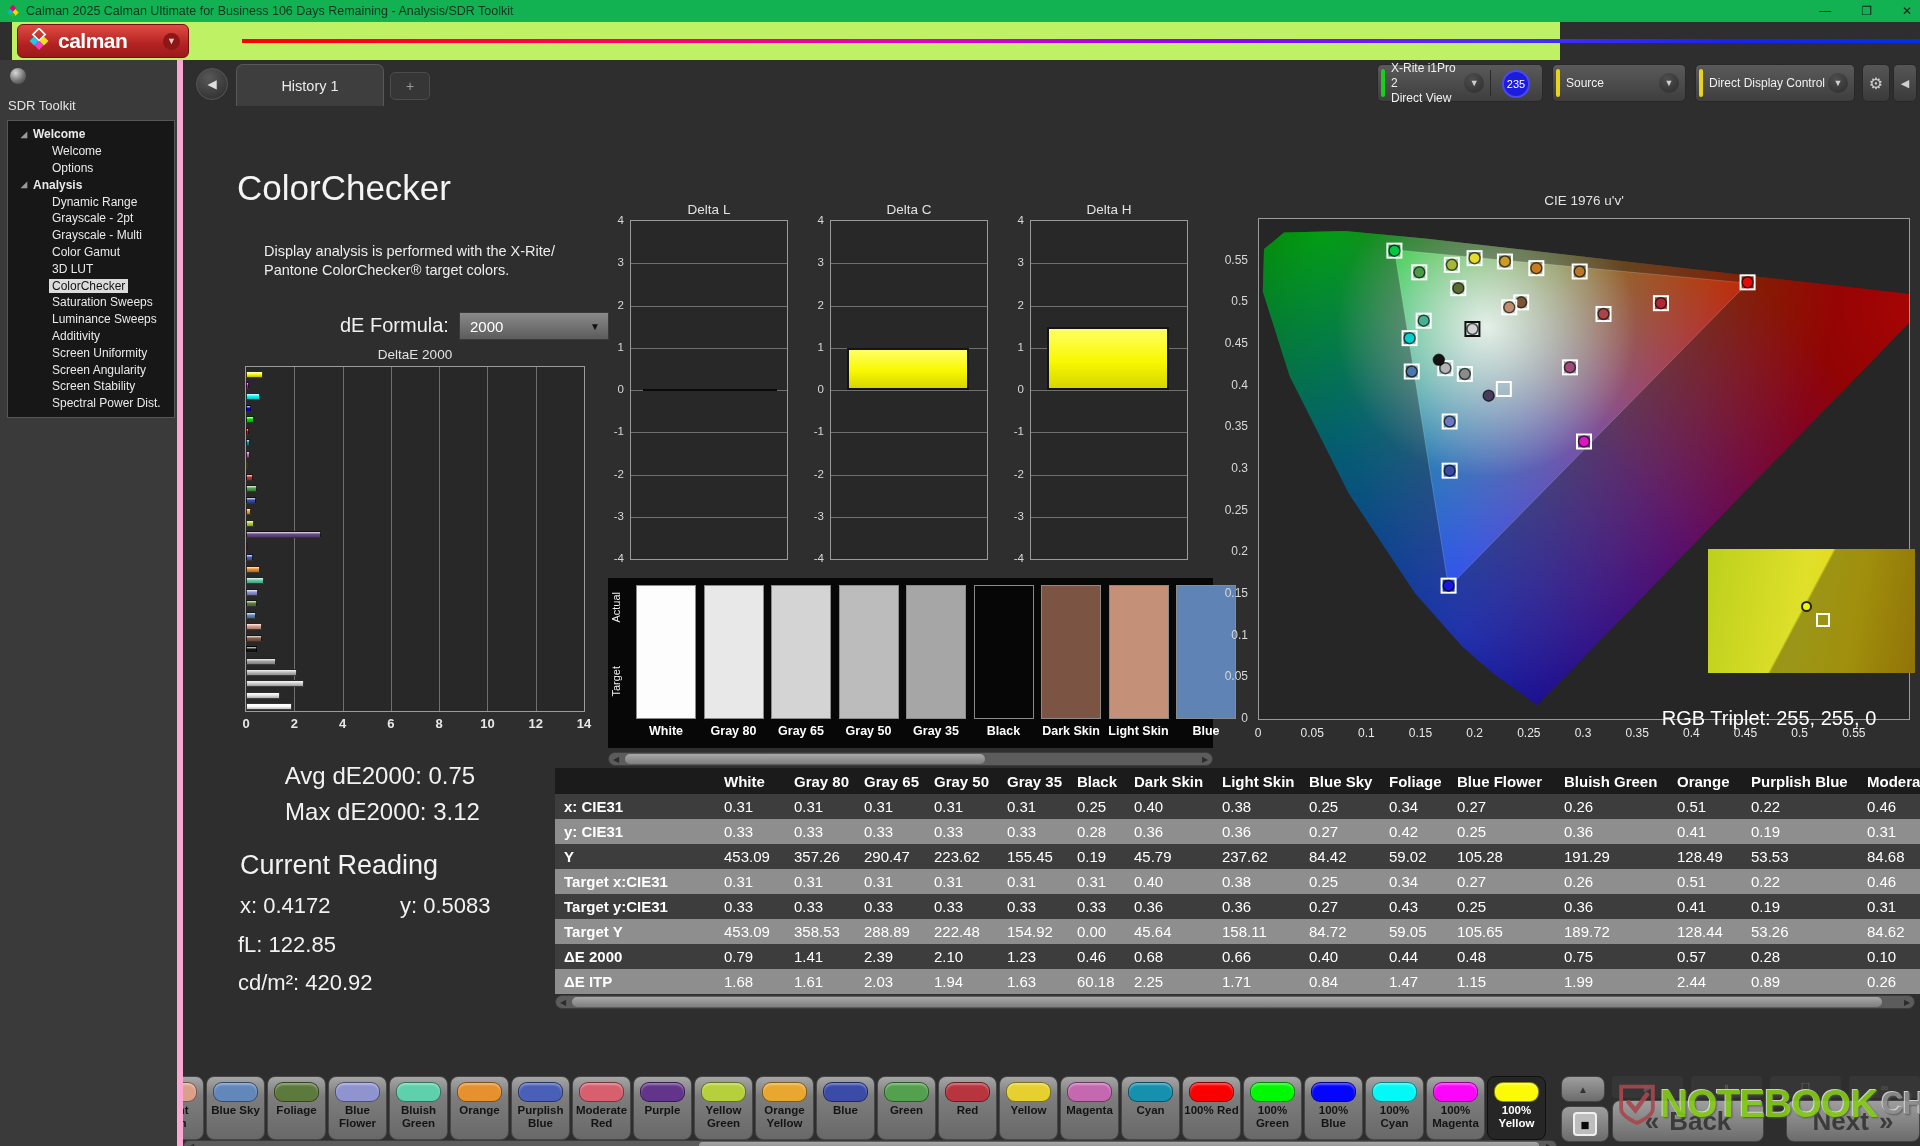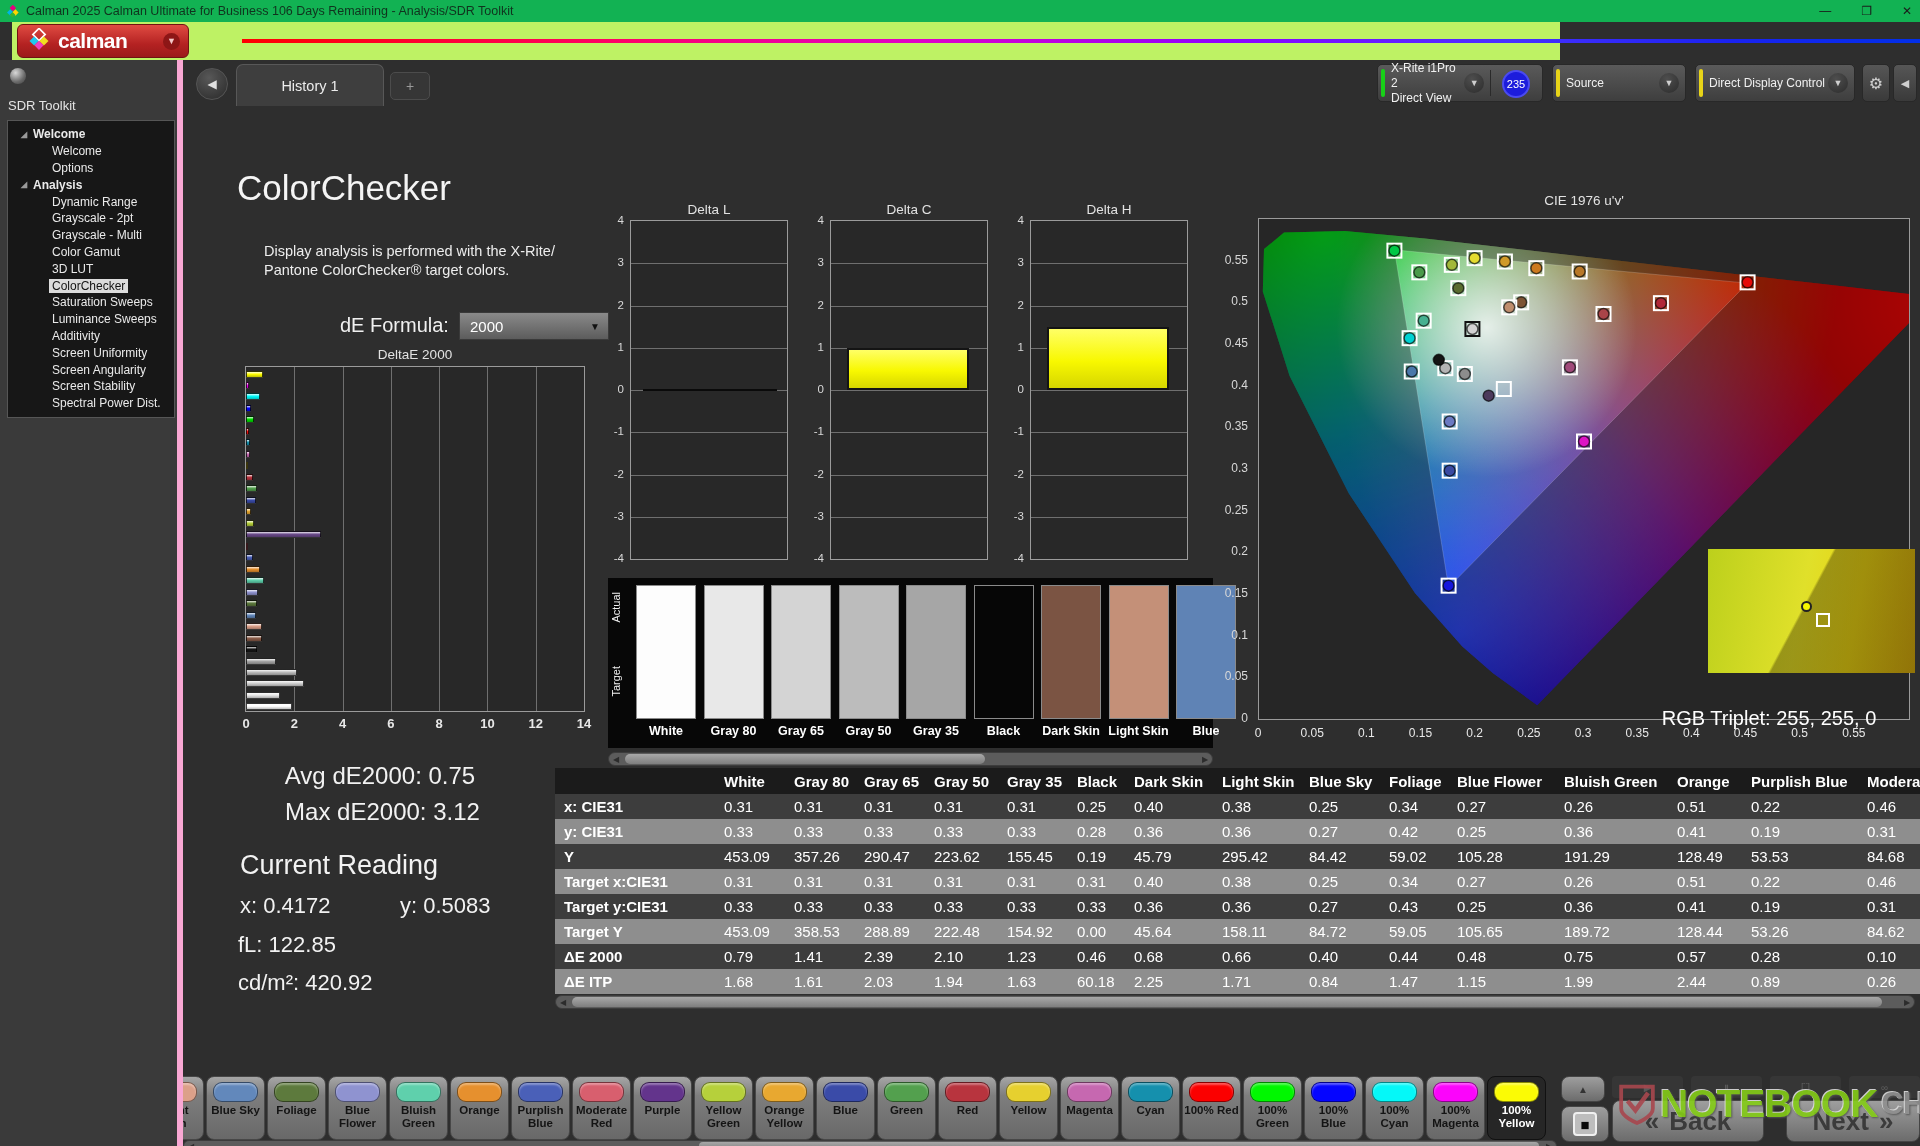--- a/index.html
+++ b/index.html
@@ -609,21 +609,21 @@
     </div>
     <div class="trow dark">
       <div class="tcell rowlab" style="width: 160px;">Y</div>
       <div class="tcell" style="width: 70px;">453.09</div>
       <div class="tcell" style="width: 70px;">357.26</div>
       <div class="tcell" style="width: 70px;">290.47</div>
       <div class="tcell" style="width: 73px;">223.62</div>
       <div class="tcell" style="width: 70px;">155.45</div>
       <div class="tcell" style="width: 57px;">0.19</div>
       <div class="tcell" style="width: 88px;">45.79</div>
-      <div class="tcell" style="width: 87px;">295.42</div>
+      <div class="tcell" style="width: 87px;">237.62</div>
       <div class="tcell" style="width: 80px;">84.42</div>
       <div class="tcell" style="width: 68px;">59.02</div>
       <div class="tcell" style="width: 107px;">105.28</div>
       <div class="tcell" style="width: 113px;">191.29</div>
       <div class="tcell" style="width: 74px;">128.49</div>
       <div class="tcell" style="width: 116px;">53.53</div>
       <div class="tcell" style="width: 130px;">84.68</div>
     </div>
     <div class="trow light">
       <div class="tcell rowlab" style="width: 160px;">Target x:CIE31</div>

